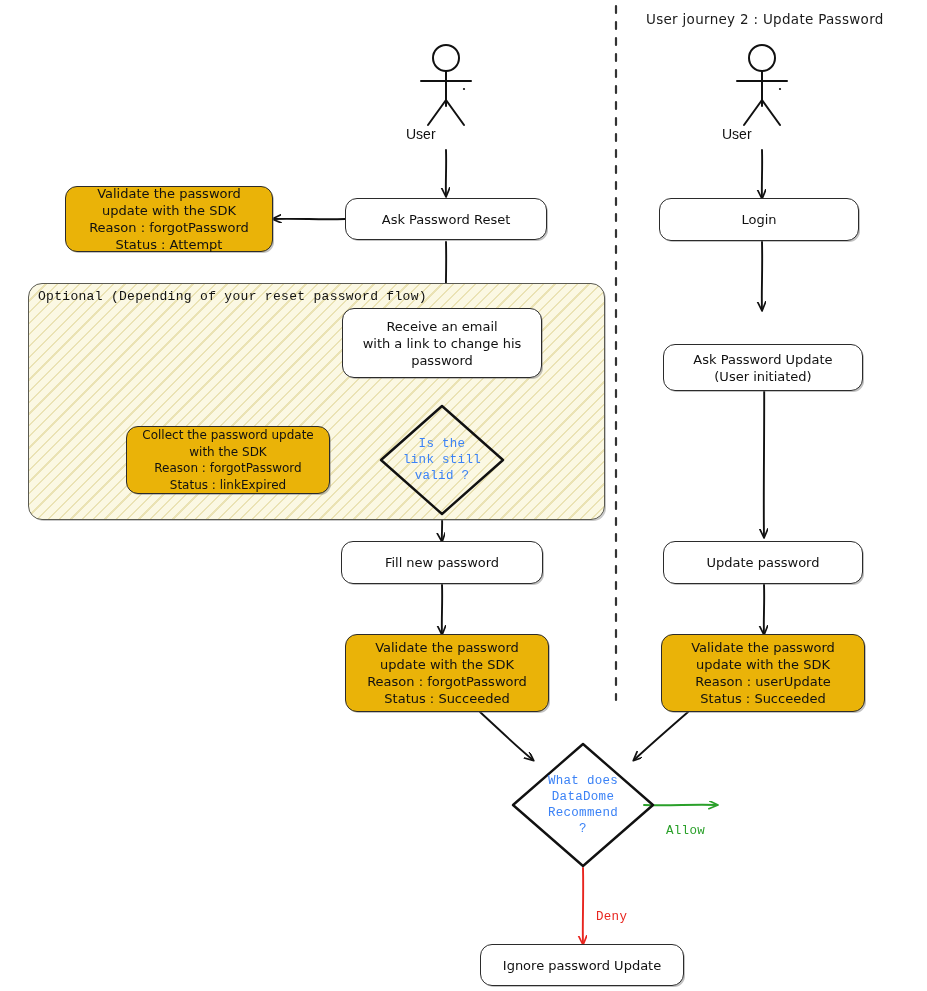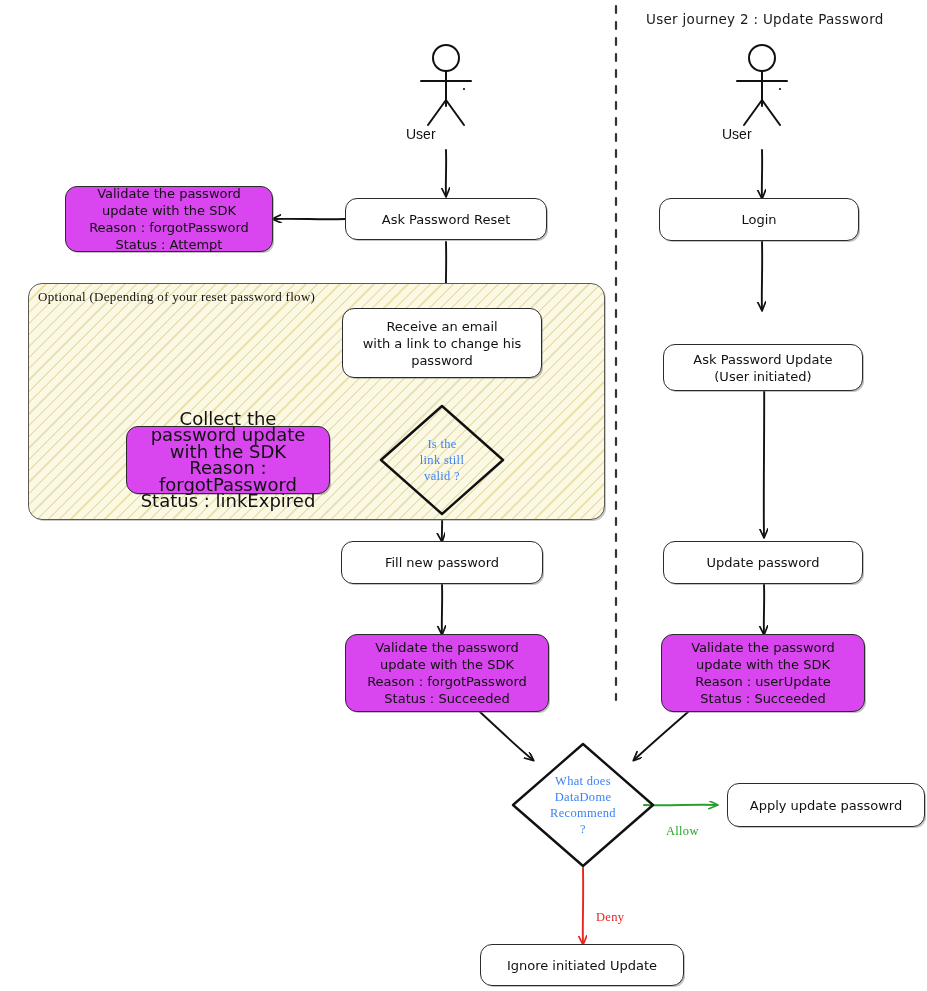--- a/index.html
+++ b/index.html
@@ -4,21 +4,21 @@
 <style>
   html,body{margin:0;padding:0;background:#ffffff;}
   body{
     font-family:"DejaVu Sans", sans-serif;
     width:927px;height:991px;
     overflow:hidden;
   }
   #canvas{position:relative;width:927px;height:991px;background:#fff;}
   svg#wires{position:absolute;left:0;top:0;width:927px;height:991px;pointer-events:none;}
 
-  .hand{font-family:Liberation Serif, serif; letter-spacing:.3px;}
+  .hand{font-family:Liberation Mono, monospace; letter-spacing:.3px;}
 
   
   .journey-title{
     position:absolute;
     font-size:13.5px;
     color:#1a1a1a;
     white-space:nowrap;
     font-family:"DejaVu Sans", sans-serif;
   }
 
@@ -31,21 +31,21 @@
     border:1.6px solid #2b2b2b;
     border-radius:12px;
     background:#ffffff;
     color:#111;
     font-size:13px;
     line-height:17px;
     padding:4px 8px;
     box-shadow:2px 2px 0 -1px rgba(120,120,120,.45);
   }
   .node.blue{
-    background:#d946ef;
+    background:#eab308;
     border-color:#2b2b2b;
   }
   .node .inner{width:100%;}
 
   
   .diamond{
     position:absolute;
     display:flex;align-items:center;justify-content:center;
   }
   .diamond .dshape{
@@ -206,21 +206,21 @@
     <svg class="dshape" viewBox="0 0 126 112" preserveAspectRatio="none">
       <polygon points="63,2 124,56 63,110 2,56" fill="none" stroke="#111" stroke-width="2.4" stroke-linejoin="round"></polygon>
     </svg>
     <div class="dlabel hand">
       <div>Is the</div>
       <div>link still</div>
       <div>valid ?</div>
     </div>
   </div>
 
-  <div class="node blue" style="left:126px;top:426px;width:204px;height:68px;font-size:18px;line-height:16.5px;">
+  <div class="node blue" style="left:126px;top:426px;width:204px;height:68px;font-size:12px;line-height:16.5px;">
     <div class="inner">
       <div>Collect the password update</div>
       <div>with the SDK</div>
       <div>Reason : forgotPassword</div>
       <div>Status : linkExpired</div>
     </div>
   </div>
 
   <div class="node" style="left:341px;top:541px;width:202px;height:43px;">
     <div class="inner">Fill new password</div>
@@ -267,21 +267,18 @@
       <div>What does</div>
       <div>DataDome</div>
       <div>Recommend</div>
       <div>?</div>
     </div>
   </div>
 
   <div class="edge-label allow hand" style="left:666px;top:810px;">Allow</div>
   <div class="edge-label deny hand" style="left:596px;top:896px;">Deny</div>
 
-  <div class="node" style="left:727px;top:783px;width:198px;height:44px;">
-    <div class="inner">Apply update passowrd</div>
-  </div>
 
   <div class="node" style="left:480px;top:944px;width:204px;height:42px;">
-    <div class="inner">Ignore initiated Update</div>
+    <div class="inner">Ignore password Update</div>
   </div>
 
 </div>
 
 </body></html>

